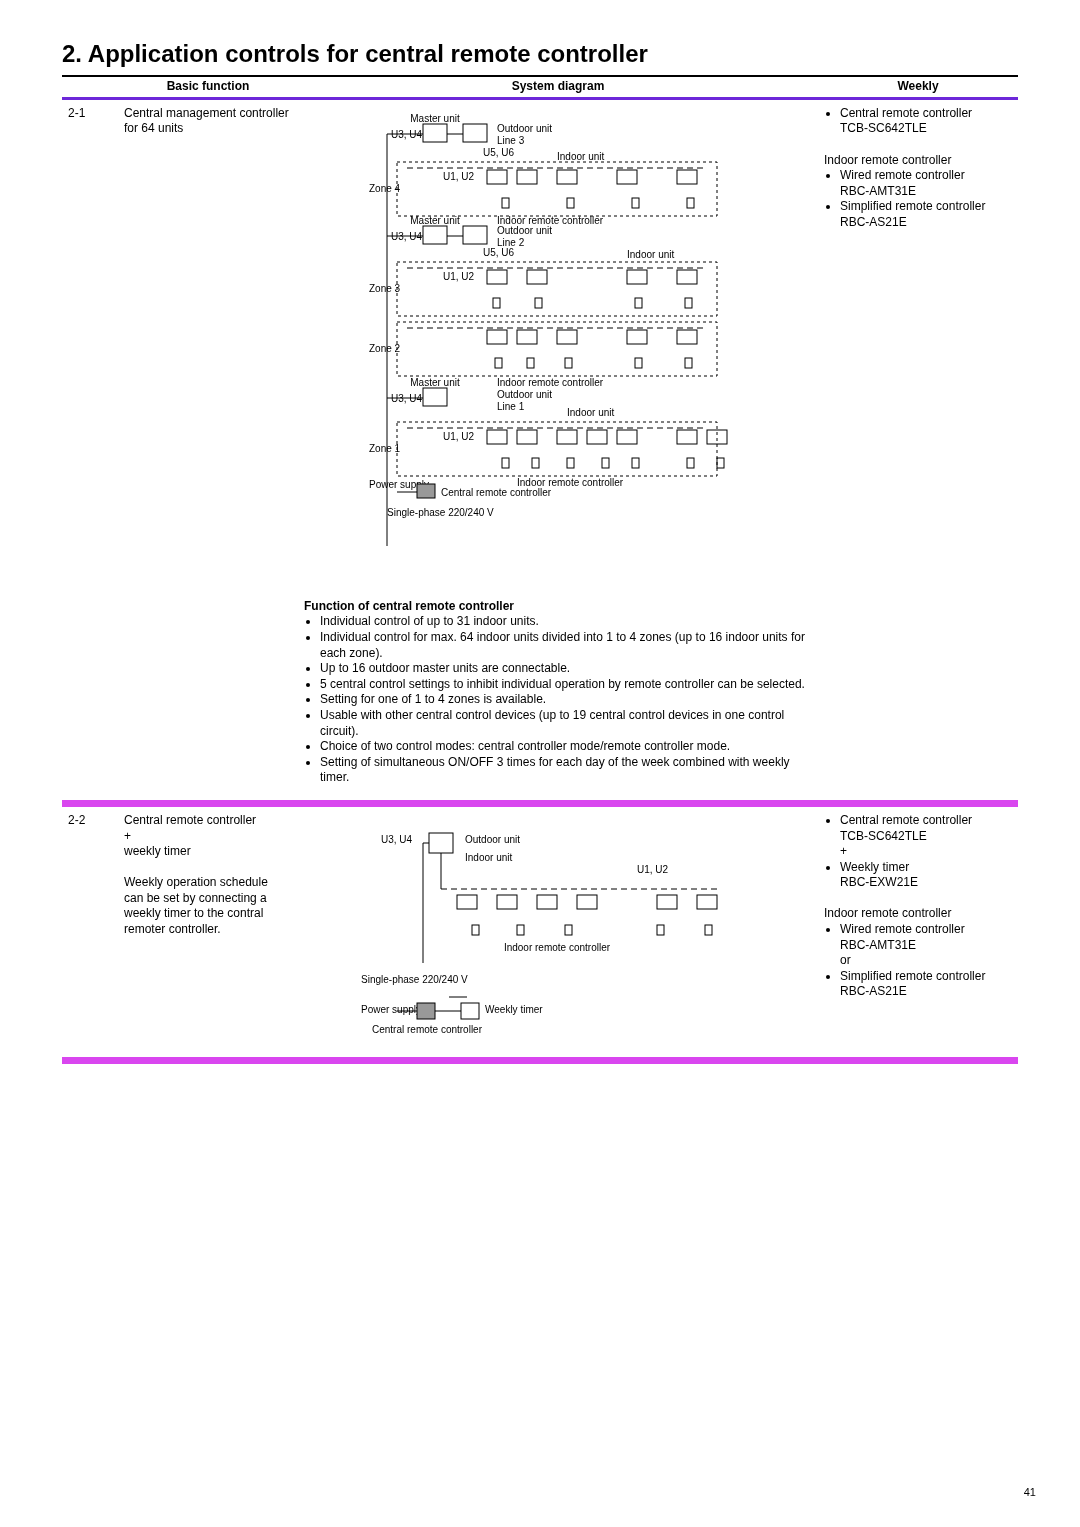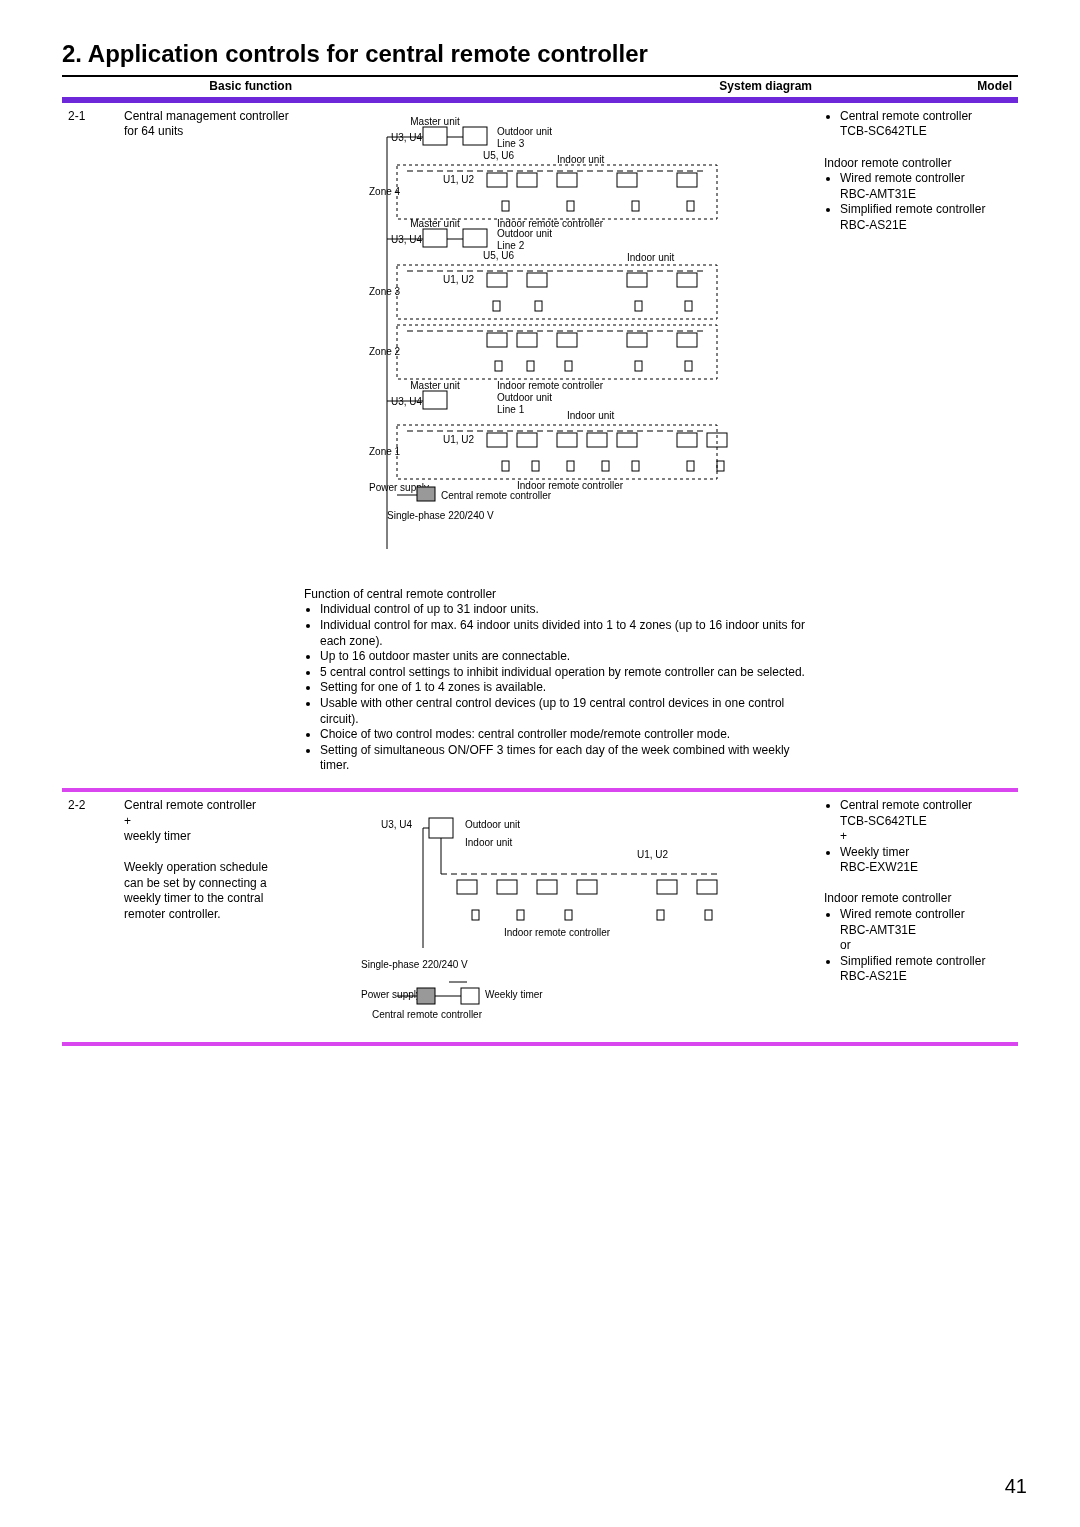--- a/index.html
+++ b/index.html
@@ -1,35 +1,35 @@
 <!DOCTYPE html>
 <html><head>
 <meta charset="utf-8">
 <style>
 html,body{margin:0;padding:0;background:#f0f0f0;font-family:Arial,Helvetica,sans-serif;font-size:13px;color:#000;line-height:1.3}
 .page{width:1080px;min-height:1527px;margin:0 auto;background:#fff;box-sizing:border-box;padding:38px 62px 16px 62px;position:relative}
 h1.section{font-size:24px;font-weight:bold;margin:0 0 6px 0}
 .rule-top{border-top:2px solid #000;margin-top:4px}
 table.doc{width:100%;border-collapse:collapse;table-layout:fixed}
-table.doc th{font-weight:bold;text-align:right;padding:2px 6px;font-size:12px;border-bottom:6px solid #6d28d9}
+table.doc th{font-weight:bold;text-align:center;padding:2px 6px;font-size:12px;border-bottom:3px solid #6d28d9}
 table.doc td{vertical-align:top;padding:6px 8px 14px 6px;font-size:12px}
 col.c-num{width:56px}
 col.c-func{width:180px}
 col.c-diag{width:auto}
 col.c-model{width:200px}
-.row-sep{border-top:4px solid #d946ef}
+.row-sep{border-top:7px solid #d946ef}
 ul.bul{margin:0;padding-left:16px}
 ul.bul>li{margin:0}
 .bold{font-weight:normal}
 .diagram{position:relative}
 svg.d{display:block;margin:0 auto}
 svg.d text{font-family:Arial,Helvetica,sans-serif;font-size:10px;fill:#000}
 svg.d .lbl{font-size:10px}
-.func-head{font-weight:normal;margin-top:18px}
-.page-num{position:absolute;right:53px;bottom:28px;font-size:20px}
+.func-head{font-weight:bold;margin-top:33px}
+.page-num{position:absolute;right:44px;bottom:28px;font-size:11px}
 </style>
 </head>
 <body>
 
 <div class="page">
 
   <h1 class="section">2.  Application controls for central remote controller</h1>
   <div class="rule-top"></div>
 
   <table class="doc">
@@ -37,21 +37,21 @@
         <col class="c-num">
         <col class="c-func">
         <col class="c-diag">
         <col class="c-model">
       </colgroup>
     <thead>
       <tr>
         <th></th>
         <th>Basic function</th>
         <th>System diagram</th>
-        <th>Model</th>
+        <th>Weekly</th>
       </tr>
     </thead>
     <tbody>
 
       <tr>
         <td>2-1</td>
         <td>Central management controller for 64 units</td>
         <td>
           <div class="diagram">
             <svg class="d" viewBox="0 0 400 460" width="100%" height="460">

